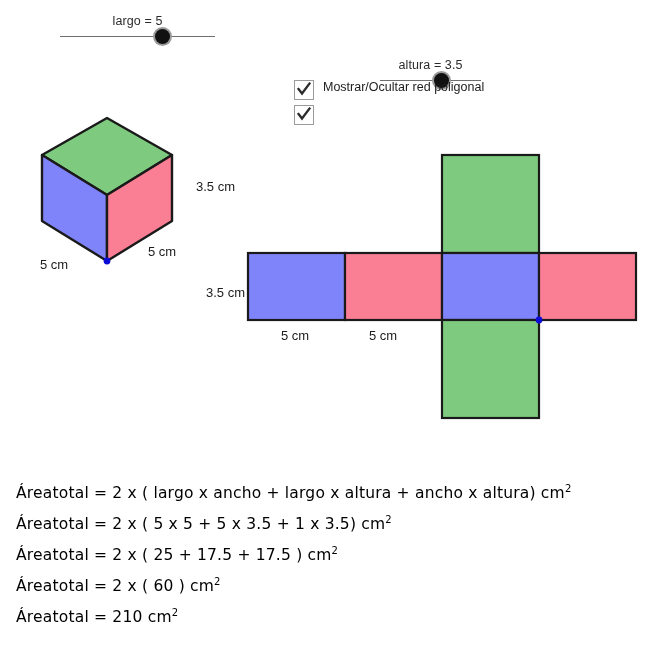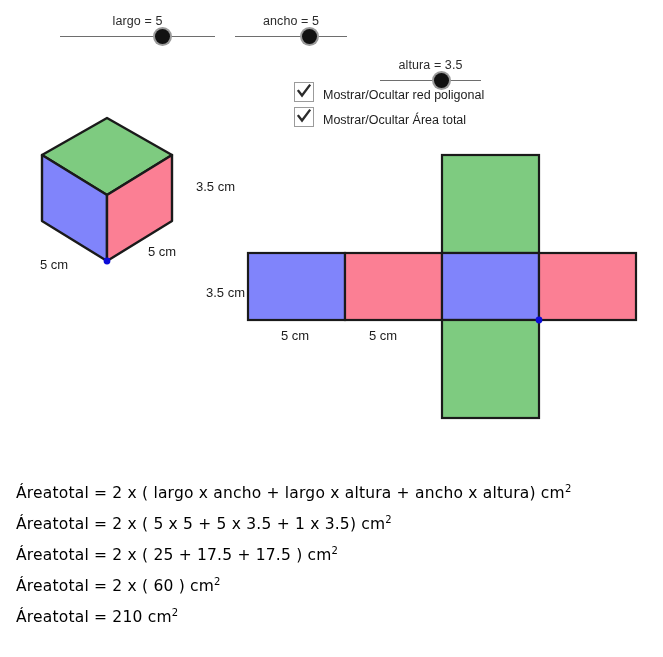--- a/index.html
+++ b/index.html
@@ -54,21 +54,21 @@
     margin-left: -7px;
     border-radius: 50%;
     background: #111111;
     box-shadow: 0 0 0 2px #9a9a9a;
   }
 
   
   .checkrow {
     position: absolute;
     display: flex;
-    align-items: flex-end;
+    align-items: flex-start;
     height: 22px;
   }
   .checkbox {
     width: 18px;
     height: 18px;
     border: 1px solid #9b9b9b;
     background: #ffffff;
     position: relative;
     flex: 0 0 auto;
   }
@@ -119,25 +119,20 @@
 <body>
 
 <div id="stage">
 
   <div class="slider" style="left:60px; top:14px; width:155px;">
     <div class="slider-label">largo = 5</div>
     <div class="slider-track"></div>
     <div class="slider-knob" style="left:66%;"></div>
   </div>
 
-  <div class="slider" style="left:235px; top:14px; width:112px;">
-    <div class="slider-label">ancho = 5</div>
-    <div class="slider-track"></div>
-    <div class="slider-knob" style="left:66%;"></div>
-  </div>
 
   <div class="slider" style="left:380px; top:14px; width:101px;margin-top:44px;">
     <div class="slider-label">altura = 3.5</div>
     <div class="slider-track"></div>
     <div class="slider-knob" style="left:60%;"></div>
   </div>
 
   <div class="checkrow" style="left:294px; top:80px;">
     <span class="checkbox">
       <svg width="16" height="16" viewBox="0 0 16 16">
@@ -146,21 +141,20 @@
     </span>
     <span class="cb-label">Mostrar/Ocultar red poligonal</span>
   </div>
 
   <div class="checkrow" style="left:294px; top:105px;">
     <span class="checkbox">
       <svg width="16" height="16" viewBox="0 0 16 16">
         <path d="M2.5 8 L6 12.5 L13.5 2.5" stroke="#2b2b2b" stroke-width="2.3" fill="none" stroke-linecap="square"></path>
       </svg>
     </span>
-    <span class="cb-label">Mostrar/Ocultar Área total</span>
   </div>
 
   <svg class="geom" style="left:30px; top:108px;" width="160" height="165" viewBox="0 0 160 165">
 
     <polygon points="77,10 142,47 77,87 12,47" fill="#7ecb80" stroke="#1a1a1a" stroke-width="2.4" stroke-linejoin="round"></polygon>
 
     <polygon points="12,47 77,87 77,153 12,113" fill="#8084fb" stroke="#1a1a1a" stroke-width="2.4" stroke-linejoin="round"></polygon>
 
     <polygon points="77,87 142,47 142,113 77,153" fill="#fb7f94" stroke="#1a1a1a" stroke-width="2.4" stroke-linejoin="round"></polygon>
 

